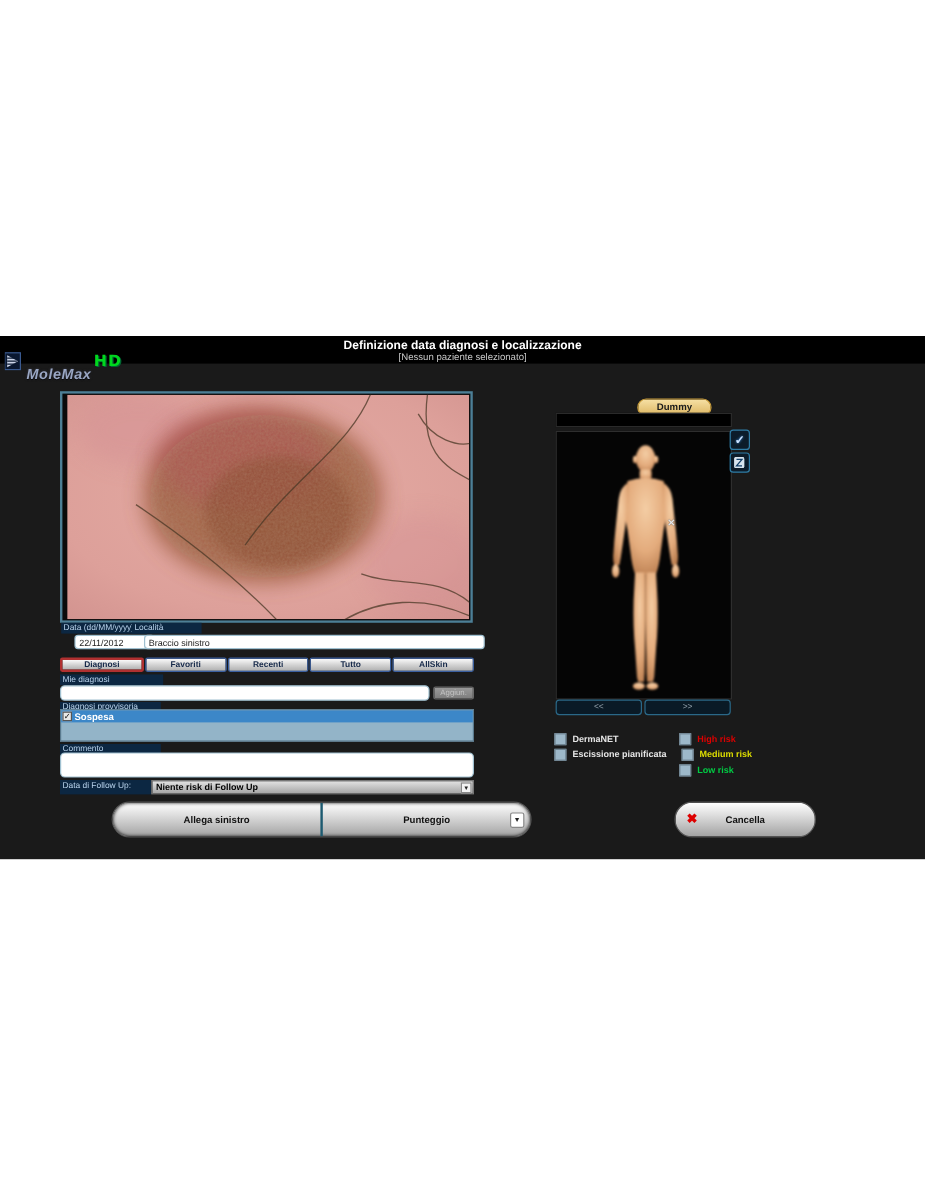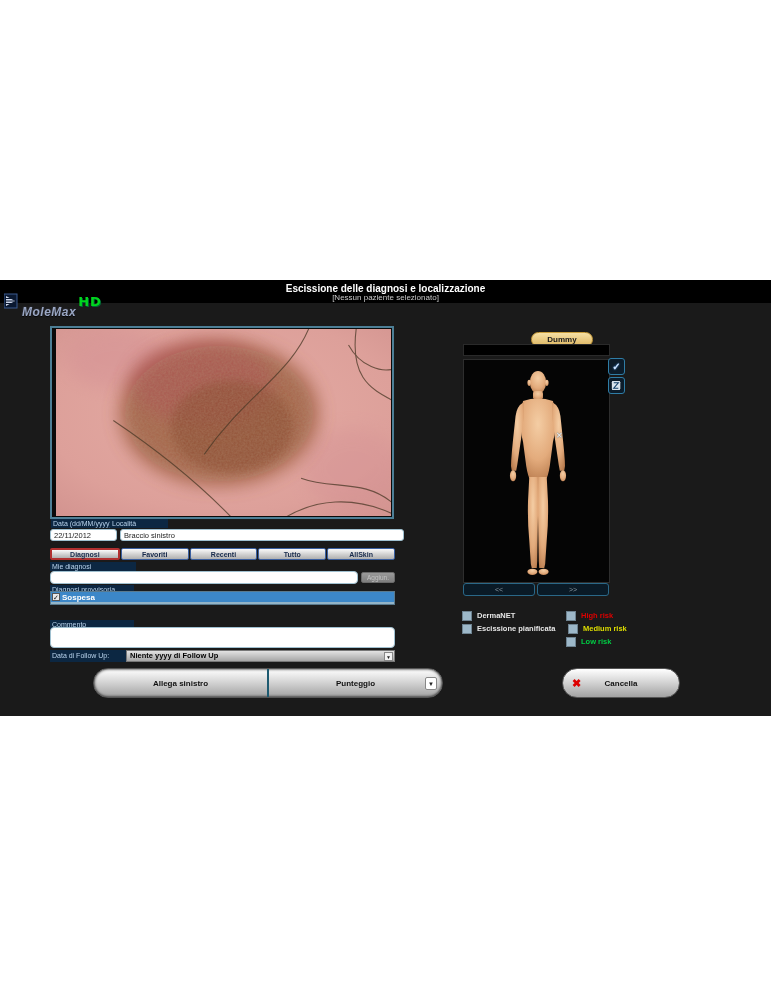--- a/index.html
+++ b/index.html
@@ -33,21 +33,21 @@
   .tab { flex:1; background:linear-gradient(180deg,#fafafa 0%,#d0d0d0 55%,#b0b0b0 100%);
          border:1px solid #3a5fa0; border-radius:2px; color:#16294a; font-size:7px; font-weight:bold;
          display:flex; align-items:center; justify-content:center; }
   .tab.selected { border:2px solid #b03030; }
 
   .mie-input { left:50px; top:291px; width:308px; height:13px; border-radius:4px; }
   .btn-add { position:absolute; left:361px; top:292px; width:34px; height:11px;
              background:linear-gradient(180deg,#9a9a9a,#7e7e7e); border:1px solid #6a6a6a; border-radius:2px;
              color:#c4c4c4; font-size:6.5px; text-align:center; line-height:9px; }
 
-  .listbox { position:absolute; left:50px; top:311px; width:345px; height:14px; background:#93b4c8; border:1px solid #5a7a8e; }
+  .listbox { position:absolute; left:50px; top:311px; width:345px; height:27px; background:#93b4c8; border:1px solid #5a7a8e; }
   .listrow { height:10px; display:flex; align-items:center; gap:2px; padding-left:1px; }
   .listrow.sel { background:#3c87c8; }
   .cb-small { width:8px; height:8px; background:#e8e8e8; border:1px solid #555; font-size:7px; line-height:7px;
               color:#111; text-align:center; }
   .listrow .txt { color:#fff; font-size:8px; font-weight:bold; }
 
   .comment-box { position:absolute; left:50px; top:347px; width:345px; height:21px; background:#fff;
                  border:1px solid #9fc0d0; border-radius:4px; font-size:7.5px; color:#222; padding:2px 3px;
                  resize:none; font-family:"Liberation Sans", sans-serif; }
 
@@ -111,21 +111,21 @@
         <svg class="logo-icon" viewBox="0 0 16 16">
           <rect x="0" y="1" width="13" height="14" fill="#0a1830" stroke="#3a5a90" stroke-width="1"></rect>
           <polygon points="2,3 11,8 2,13" fill="#cdd6ea"></polygon>
           <line x1="2" y1="5.5" x2="8" y2="5.5" stroke="#0a1830" stroke-width="1"></line>
           <line x1="2" y1="8" x2="10" y2="8" stroke="#0a1830" stroke-width="1"></line>
           <line x1="2" y1="10.5" x2="8" y2="10.5" stroke="#0a1830" stroke-width="1"></line>
         </svg>
         <span class="brand">MoleMax</span>
         <span class="brand-hd">HD</span>
       </div>
-      <div class="hdr-title">Escissione delle diagnosi e localizzazione</div>
+      <div class="hdr-title">Definizione data diagnosi e localizzazione</div>
       <div class="hdr-sub">[Nessun paziente selezionato]</div>
     </div>
 
     <div class="img-frame">
       <svg viewBox="0 0 339 188" preserveAspectRatio="none">
         <defs>
           <radialGradient id="skinbg" cx="50%" cy="45%" r="75%">
             <stop offset="0%" stop-color="#e5aca4"></stop>
             <stop offset="70%" stop-color="#dda09a"></stop>
             <stop offset="100%" stop-color="#d2938f"></stop>
@@ -155,21 +155,21 @@
           <path d="M58,92 C100,120 142,152 182,194"></path>
           <path d="M248,150 C280,162 312,150 342,176"></path>
           <path d="M228,192 C262,170 302,168 341,186"></path>
           <path d="M296,16 C308,38 330,44 342,40"></path>
         </g>
       </svg>
     </div>
 
     <div class="nlabel" style="left:51px; top:239px; width:72px;">Data (dd/MM/yyyy)</div>
     <div class="nlabel" style="left:110px; top:239px; width:58px;">Località</div>
-    <input class="tinput" style="left: 50px; top: 249px; width: 67px;" value="22/11/2012">
+    <input class="tinput" style="left: 62px; top: 249px; width: 67px;" value="22/11/2012">
     <input class="tinput" style="left: 120px; top: 249px; width: 284px;" value="Braccio sinistro">
 
     <div class="tabs">
       <div class="tab selected">Diagnosi</div>
       <div class="tab">Favoriti</div>
       <div class="tab">Recenti</div>
       <div class="tab">Tutto</div>
       <div class="tab">AllSkin</div>
     </div>
 
@@ -183,21 +183,21 @@
         <span class="cb-small">✓</span>
         <span class="txt">Sospesa</span>
       </div>
     </div>
 
     <div class="nlabel" style="left:50px; top:340px; width:84px;">Commento</div>
     <textarea class="comment-box" style=""></textarea>
 
     <div class="nlabel fu-label">Data di Follow Up:</div>
     <div class="fu-select">
-      <span>Niente yyyy di Follow Up</span>
+      <span>Niente risk di Follow Up</span>
       <span class="fu-arrow">▼</span>
     </div>
 
     <div class="action-bar">
       <div class="action-btn">Allega sinistro</div>
       <div class="action-btn">
         <span>Punteggio</span>
         <span class="score-dd">▼</span>
       </div>
     </div>

